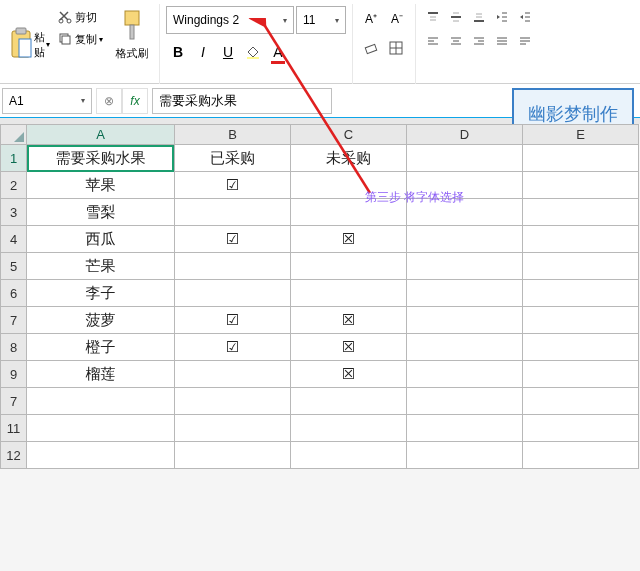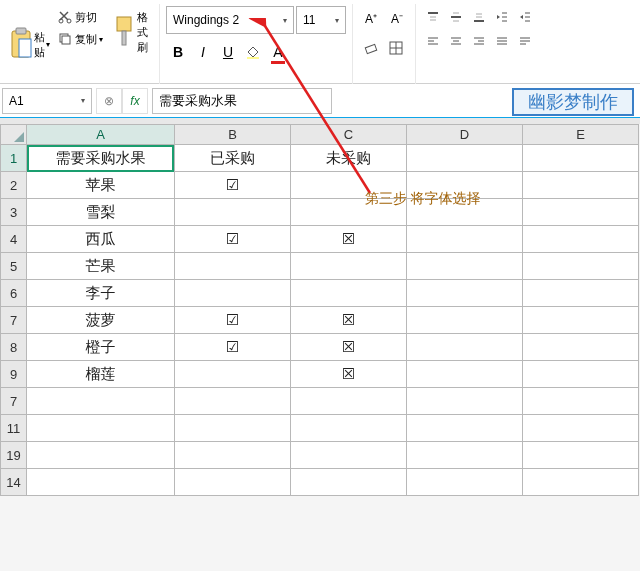--- a/index.html
+++ b/index.html
@@ -23,40 +23,40 @@
 
   .font-row { display: flex; align-items: center; gap: 2px; }
   .font-name-box, .font-size-box { border: 1px solid #b0b0b0; height: 28px; display: flex; align-items: center; padding: 0 6px; background: #fff; font-size: 12px; }
   .font-name-box { width: 128px; justify-content: space-between; }
   .font-size-box { width: 50px; justify-content: space-between; }
   .dropdown-caret { font-size: 8px; color: #555; }
 
   .format-btns { display: flex; gap: 1px; margin-top: 6px; }
   .fbtn { width: 24px; height: 24px; display: flex; align-items: center; justify-content: center; font-size: 14px; border: 1px solid transparent; }
 
-  .paint-big { display: flex; align-items: center; width: 42px; justify-content: flex-start; padding-top: 2px; }
+  .paint-big { display: flex; flex-direction: column; align-items: center; width: 42px; justify-content: flex-start; padding-top: 2px; }
   .paint-big .icon { width: 30px; height: 36px; display:flex; align-items:center; justify-content:center; }
   .paint-big .label { font-size: 11px; margin-top: 2px; }
 
   .size-btns { display: flex; gap: 2px; }
   .size-btns .fbtn { font-size: 12px; }
 
   .align-grid { display: flex; flex-direction: column; gap: 2px; }
   .align-row { display: flex; gap: 1px; }
   .align-row .fbtn { width: 22px; height: 22px; }
 
   
   .formula-bar { height: 34px; background: #fff; display: flex; align-items: center; border-bottom: 1px solid #0ea5e9; padding: 4px 2px; position: relative; }
   .namebox { width: 90px; height: 26px; border: 1px solid #c0c0c0; display: flex; align-items: center; justify-content: space-between; padding: 0 6px; font-size: 12px; margin-right: 4px; background:#fff; }
   .fxbox { display: flex; align-items: center; height: 26px; }
   .fxbox .fbtn-small { width: 26px; height: 26px; border: 1px solid #e0e0e0; display: flex; align-items: center; justify-content: center; font-size: 12px; color:#888; background:#fff; }
   .fxbox .fx { font-style: italic; color:#15803d; }
   .formula-input { height: 26px; border: 1px solid #c0c0c0; padding: 0 6px; min-width: 180px; display: flex; align-items: center; font-size: 13px; background:#fff; margin-left:4px; }
 
-  .badge { position: absolute; right: 6px; top: 88px; border: 2px solid #3a7fc7; color: #3a7fc7; padding: 0 14px; font-size: 18px; font-weight: 500; background: #eaf3fb; }
+  .badge { position: absolute; right: 6px; top: 88px; border: 2px solid #3a7fc7; color: #3a7fc7; padding: 12px 14px; font-size: 18px; font-weight: 500; background: #eaf3fb; }
 
   
   .sheet-wrap { position: relative; }
   .sheet-gap { height: 6px; background: #e8e8e8; }
   table.grid { border-collapse: collapse; table-layout: fixed; background: #fff; }
   table.grid th, table.grid td { border: 1px solid #b8b8b8; }
   .corner { width: 26px; height: 20px; background: #e8e8e8; position: relative; }
   .corner::after { content: ""; position: absolute; right: 2px; bottom: 2px; border-left: 10px solid transparent; border-bottom: 10px solid #8aa; }
   th.colhdr { height: 20px; background: #e8e8e8; font-weight: normal; color: #333; font-size: 13px; }
   th.rowhdr { width: 26px; background: #e8e8e8; font-weight: normal; color: #333; font-size: 13px; }
@@ -65,21 +65,21 @@
 
   
   th.colhdr.sel, th.rowhdr.sel { background: #d8e8e4; color: #0a6b4f; }
 
   
   .sel-rect { position: absolute; border: 2px solid #1a9e6f; pointer-events: none; }
 
   
   .arrow-svg { position: absolute; top: 18px; left: 190px; pointer-events: none; }
 
-  .annotation { position: absolute; color: #a16207; font-size: 14px; font-family: "SimSun","Microsoft YaHei"; line-height: 1.5; }
+  .annotation { position: absolute; color: #8b5cf6; font-size: 12px; font-family: "SimSun","Microsoft YaHei"; line-height: 1.5; }
 </style>
 </head>
 <body>
 
 <div class="ribbon">
 
   <div class="ribbon-group" style="flex-direction:row;">
     <div class="paste-big">
       <span class="icon">
         <svg width="26" height="34" viewBox="0 0 26 34">
@@ -371,29 +371,21 @@
         </tr>
         <tr>
           <th class="rowhdr">11</th>
           <td class="cell"></td>
           <td class="cell"></td>
           <td class="cell"></td>
           <td class="cell"></td>
           <td class="cell"></td>
         </tr>
         <tr>
-          <th class="rowhdr">19</th>
-          <td class="cell"></td>
-          <td class="cell"></td>
-          <td class="cell"></td>
-          <td class="cell"></td>
-          <td class="cell"></td>
-        </tr>
-        <tr>
-          <th class="rowhdr">14</th>
+          <th class="rowhdr">12</th>
           <td class="cell"></td>
           <td class="cell"></td>
           <td class="cell"></td>
           <td class="cell"></td>
           <td class="cell"></td>
         </tr>
       </tbody>
   </table>
   <div class="sel-rect" style="top:21px; left:27px; width:147px; height:27px;"></div>
 </div>

